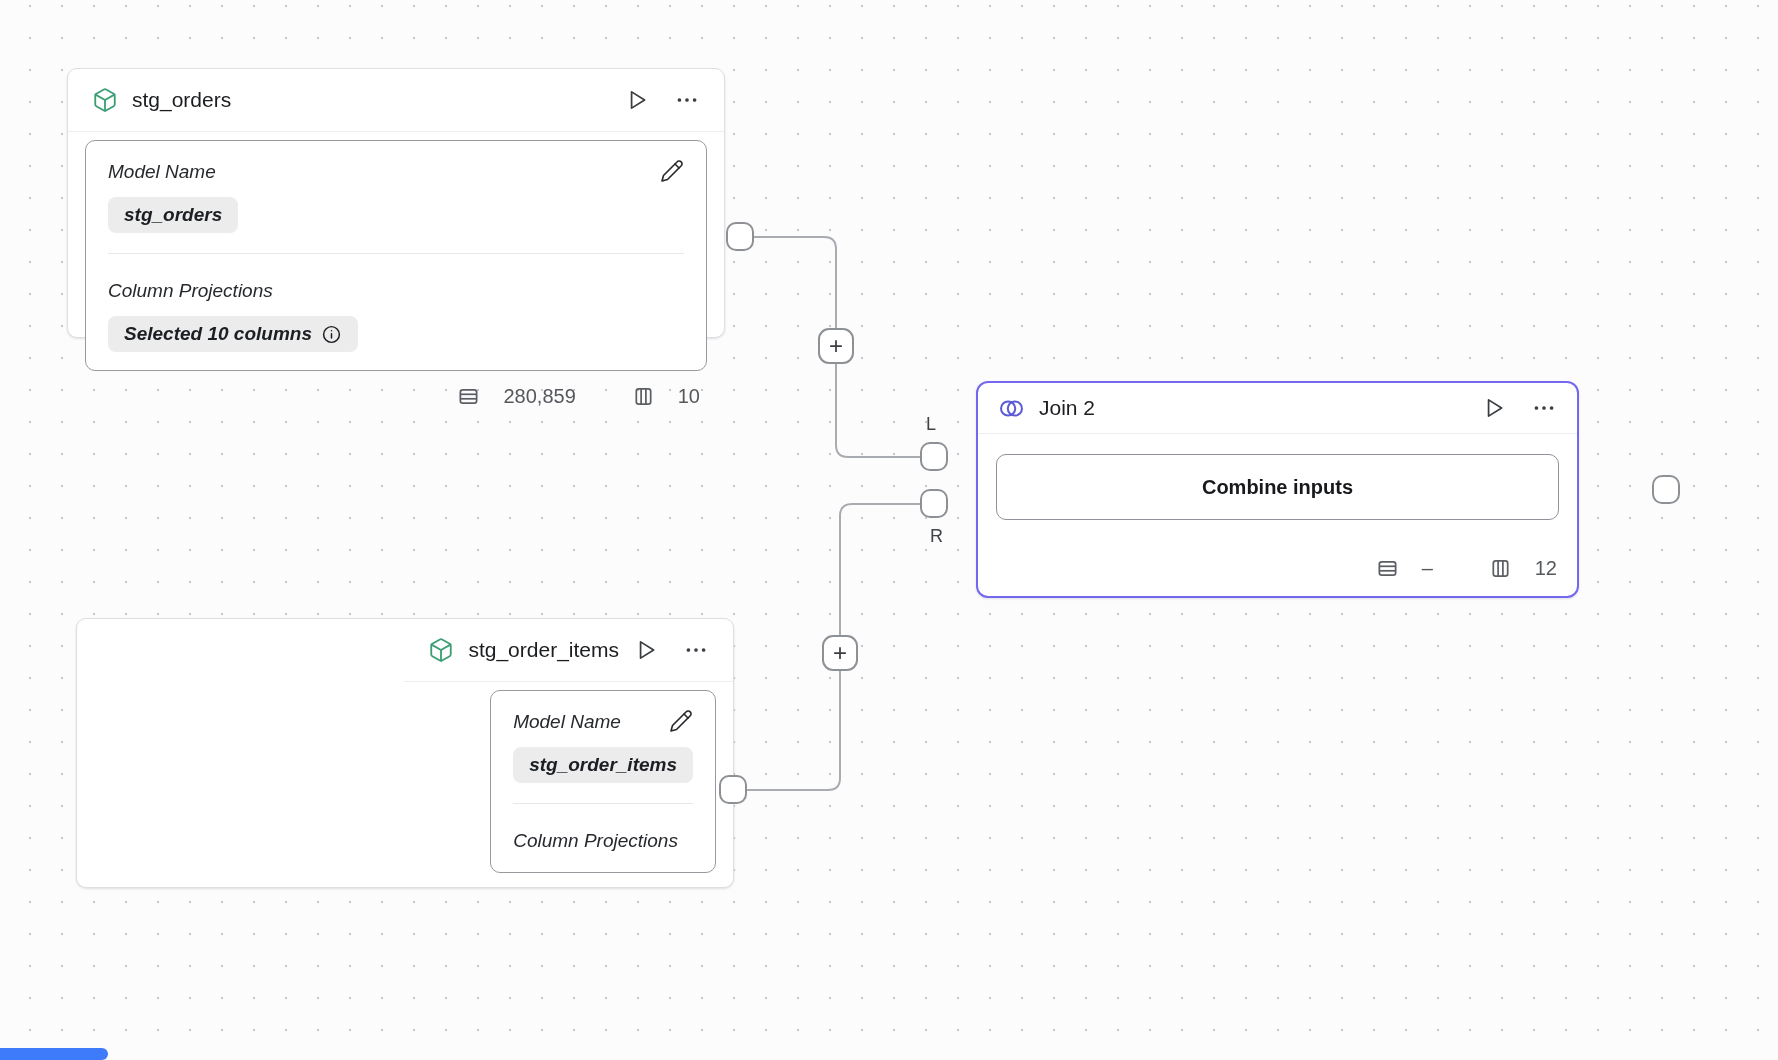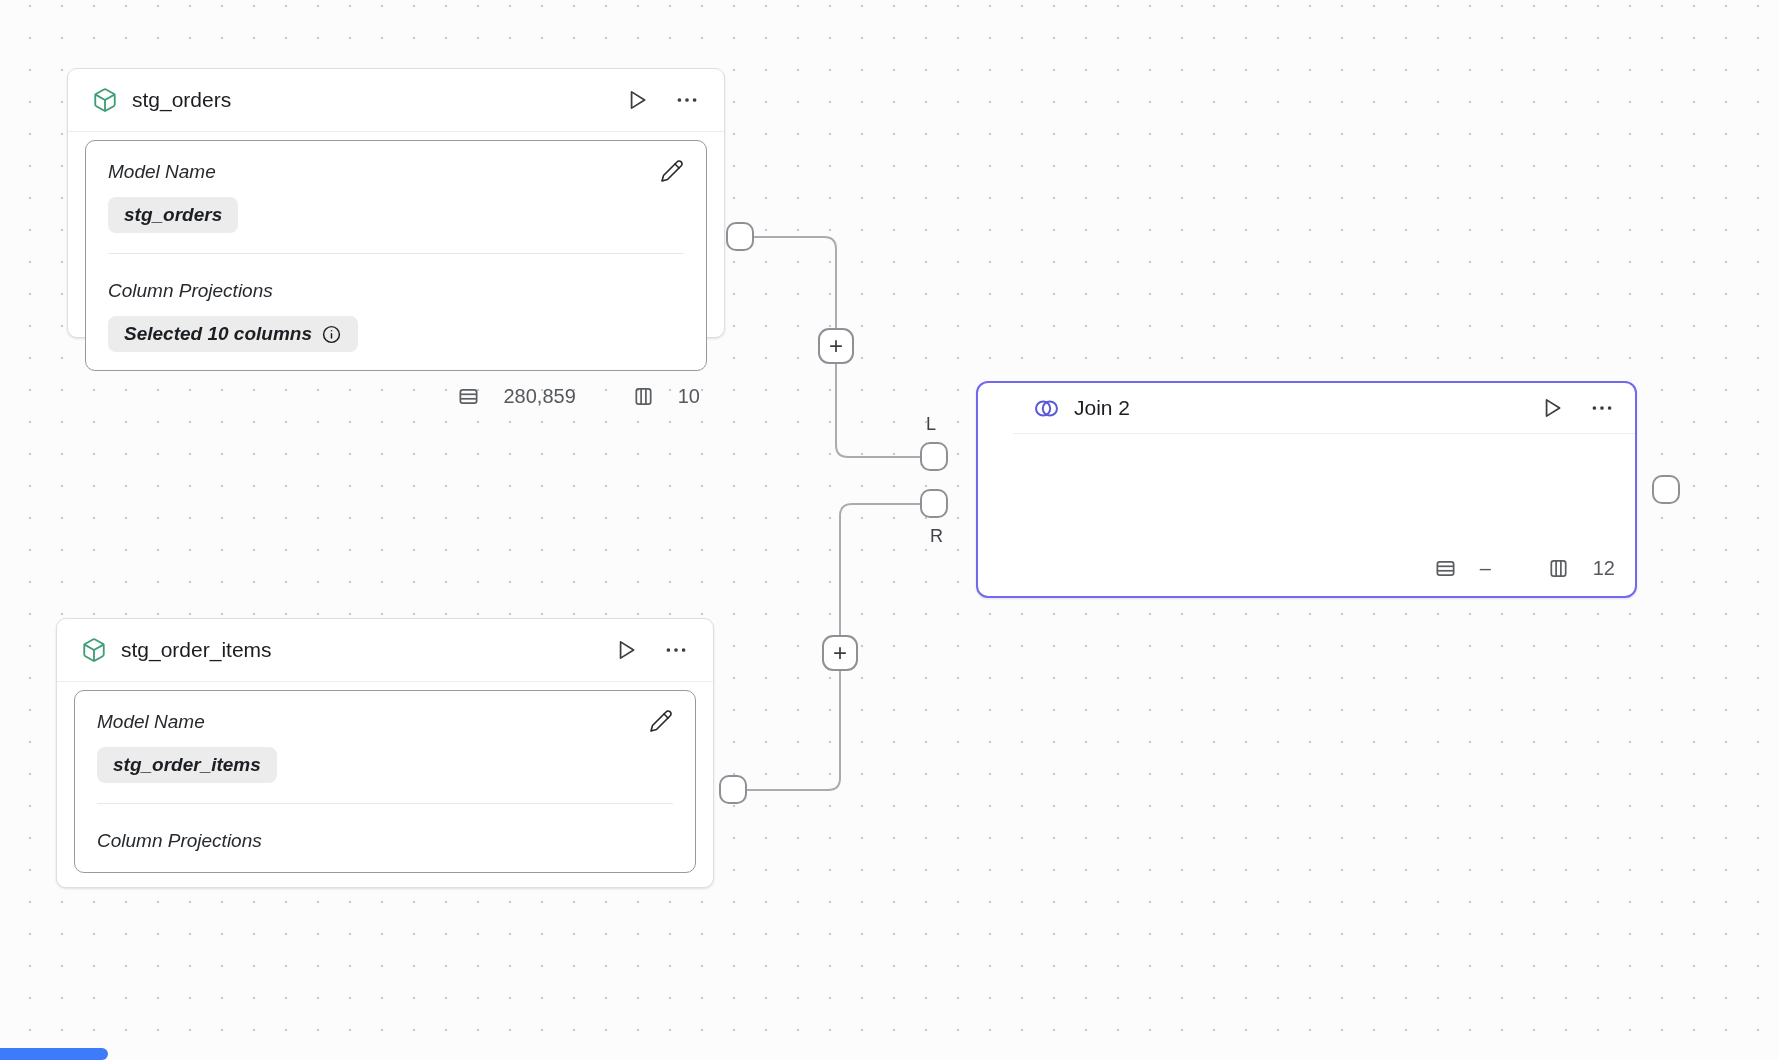--- a/index.html
+++ b/index.html
@@ -32,21 +32,21 @@
         border-radius:8px;padding:7px 16px;font-size:19px;font-weight:700;color:#1b1e22;cursor:default;}
   .card-divider{border:none;border-top:1px solid #e7e8ea;margin:20px 0 0;}
   .mt16{margin-top:24px;}
 
   .node-footer{margin-top:auto;display:flex;align-items:center;justify-content:flex-end;
                gap:23px;padding:14px 24px 18px;color:#5b5e63;}
   .stat-value{font-size:20px;color:#55585c;}
   .stat-gap{width:10px;}
 
   
-  .join-node{left:976px;top:381px;width:661px;height:217px;border:2px solid #7467f0;border-radius:12px;padding-left:35px;}
+  .join-node{left:976px;top:381px;width:603px;height:217px;border:2px solid #7467f0;border-radius:12px;}
   .join-node .node-header{height:50px;padding:0 20px;}
   .combine-btn{margin:20px 18px 0;height:66px;border:1.5px solid #8f9298;border-radius:10px;
                background:#fff;display:flex;align-items:center;justify-content:center;
                font-size:20px;font-weight:600;color:#17191c;cursor:pointer;font-family:inherit;}
   .join-node .node-footer{padding:10px 20px 16px;}
 
   
   .port{position:absolute;width:28px;height:29px;background:#fff;border:2px solid #8d9095;
         border-radius:10px;box-sizing:border-box;z-index:3;cursor:crosshair;}
   .plus-btn{position:absolute;width:36px;height:36px;background:#fff;border:2px solid #8d9095;
@@ -138,21 +138,21 @@
         <svg width="23" height="23" viewBox="0 0 24 24" fill="none" stroke="#5b5e63" stroke-width="1.8">
           <rect x="4.5" y="4" width="15" height="16" rx="2.5"></rect>
             <path d="M9.5 4v16"></path>
             <path d="M14.5 4v16"></path>
         </svg>
       </span>
       <span class="stat-value">10</span>
     </div>
   </div>
 
-  <div class="node model-node" style="left:56px;top:618px;">
+  <div class="node model-node" style="left:76px;top:618px;align-items:flex-end;">
     <div class="node-header">
       <span class="icon">
         <svg width="26" height="26" viewBox="0 0 24 24" fill="none" stroke="#3d9e74" stroke-width="1.7" stroke-linejoin="round" stroke-linecap="round">
           <path d="M21 8a2 2 0 0 0-1-1.73l-7-4a2 2 0 0 0-2 0l-7 4A2 2 0 0 0 3 8v8a2 2 0 0 0 1 1.73l7 4a2 2 0 0 0 2 0l7-4A2 2 0 0 0 21 16Z"></path>
           <path d="M3.3 7l8.7 5 8.7-5"></path>
             <path d="M12 22V12"></path>
         </svg>
       </span>
       <span class="node-title">stg_order_items</span>
       <span class="header-actions">
@@ -209,20 +209,21 @@
         </span>
         <span class="icon action">
           <svg width="26" height="26" viewBox="0 0 24 24" fill="#3a3d41">
               <circle cx="5" cy="12" r="1.7"></circle>
               <circle cx="12" cy="12" r="1.7"></circle>
               <circle cx="19" cy="12" r="1.7"></circle>
             </svg>
         </span>
       </span>
     </div>
+    <button class="combine-btn">Combine inputs</button>
     <div class="node-footer">
       <span class="icon">
         <svg width="23" height="23" viewBox="0 0 24 24" fill="none" stroke="#5b5e63" stroke-width="1.8">
           <rect x="3.5" y="5" width="17" height="14" rx="2.5"></rect>
             <path d="M3.5 9.7h17"></path>
             <path d="M3.5 14.4h17"></path>
         </svg>
       </span>
       <span class="stat-value">–</span>
       <span class="stat-gap"></span>

